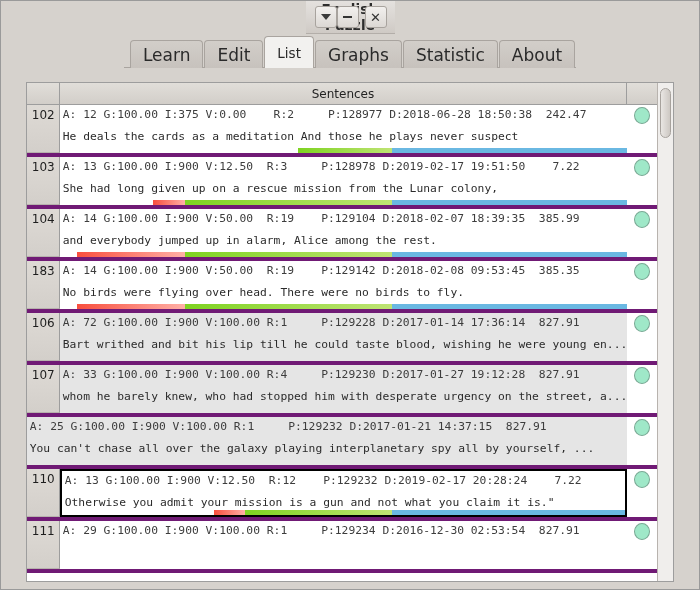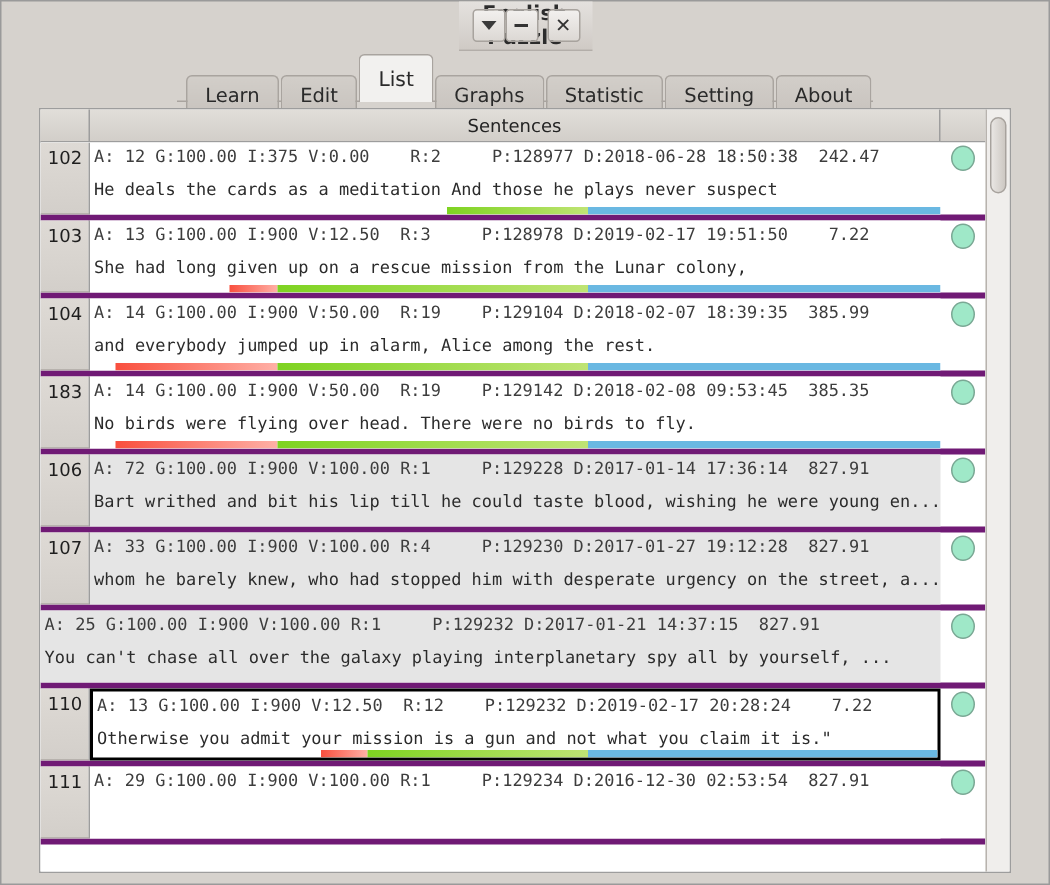--- a/index.html
+++ b/index.html
@@ -78,43 +78,43 @@
     padding-left: 6px;
     background: #d6d2cd;
     border-bottom: 1px solid #a9a4 9f;
     border-bottom: 1px solid #a9a49f;
     position: relative;
   }
   .tab {
     height: 28px;
     padding: 0 12px;
     display: flex; align-items: center;
-    font-size: 13px;
+    font-size: 17px;
     color: #2a2a2a;
     background: linear-gradient(to bottom, #d2cec9, #c7c2bd);
     border: 1px solid #a9a49f;
     border-bottom: none;
     border-radius: 4px 4px 0 0;
     margin-right: 1px;
     position: relative;
-    top: 11px;
+    top: 1px;
   }
   .tab.active {
     background: #f2f1ef;
     height: 32px;
     top: 1px;
     border-color: #a9a49f;
     z-index: 2;
     font-size: 13.5px;
   }
 
   
   .content {
     flex: 1 1 auto;
-    padding: 4px 7px 7px 7px;
+    padding: 14px 7px 7px 7px;
     display: flex;
     min-height: 0;
   }
   .table-frame {
     flex: 1 1 auto;
     background: #ffffff;
     border: 1px solid #9d9d9d;
     display: flex;
     flex-direction: column;
     min-height: 0;
@@ -285,23 +285,20 @@
         <span>Edit</span>
       </div>
       <div class="tab active">
         <span>List</span>
       </div>
       <div class="tab">
         <span>Graphs</span>
       </div>
       <div class="tab">
         <span>Statistic</span>
-      </div>
-      <div class="tab">
-        <span>Setting</span>
       </div>
       <div class="tab">
         <span>About</span>
       </div>
     </div>
 
   <div class="content">
     <div class="table-frame">
       <div class="table-inner">
         <div class="table-main">

